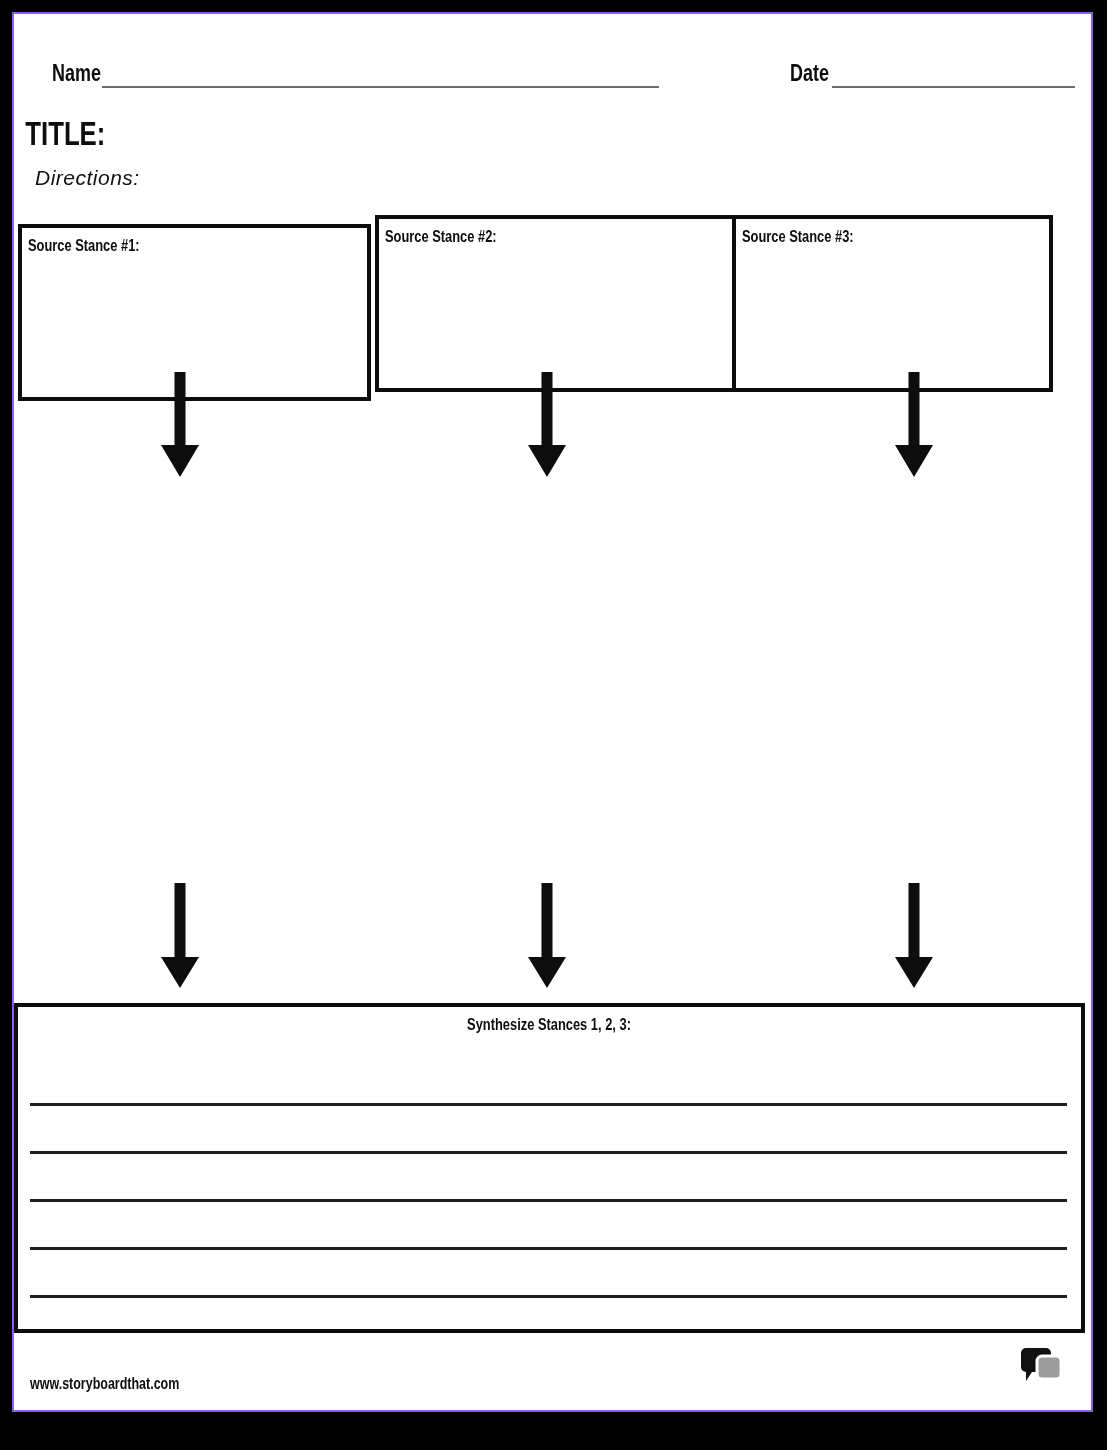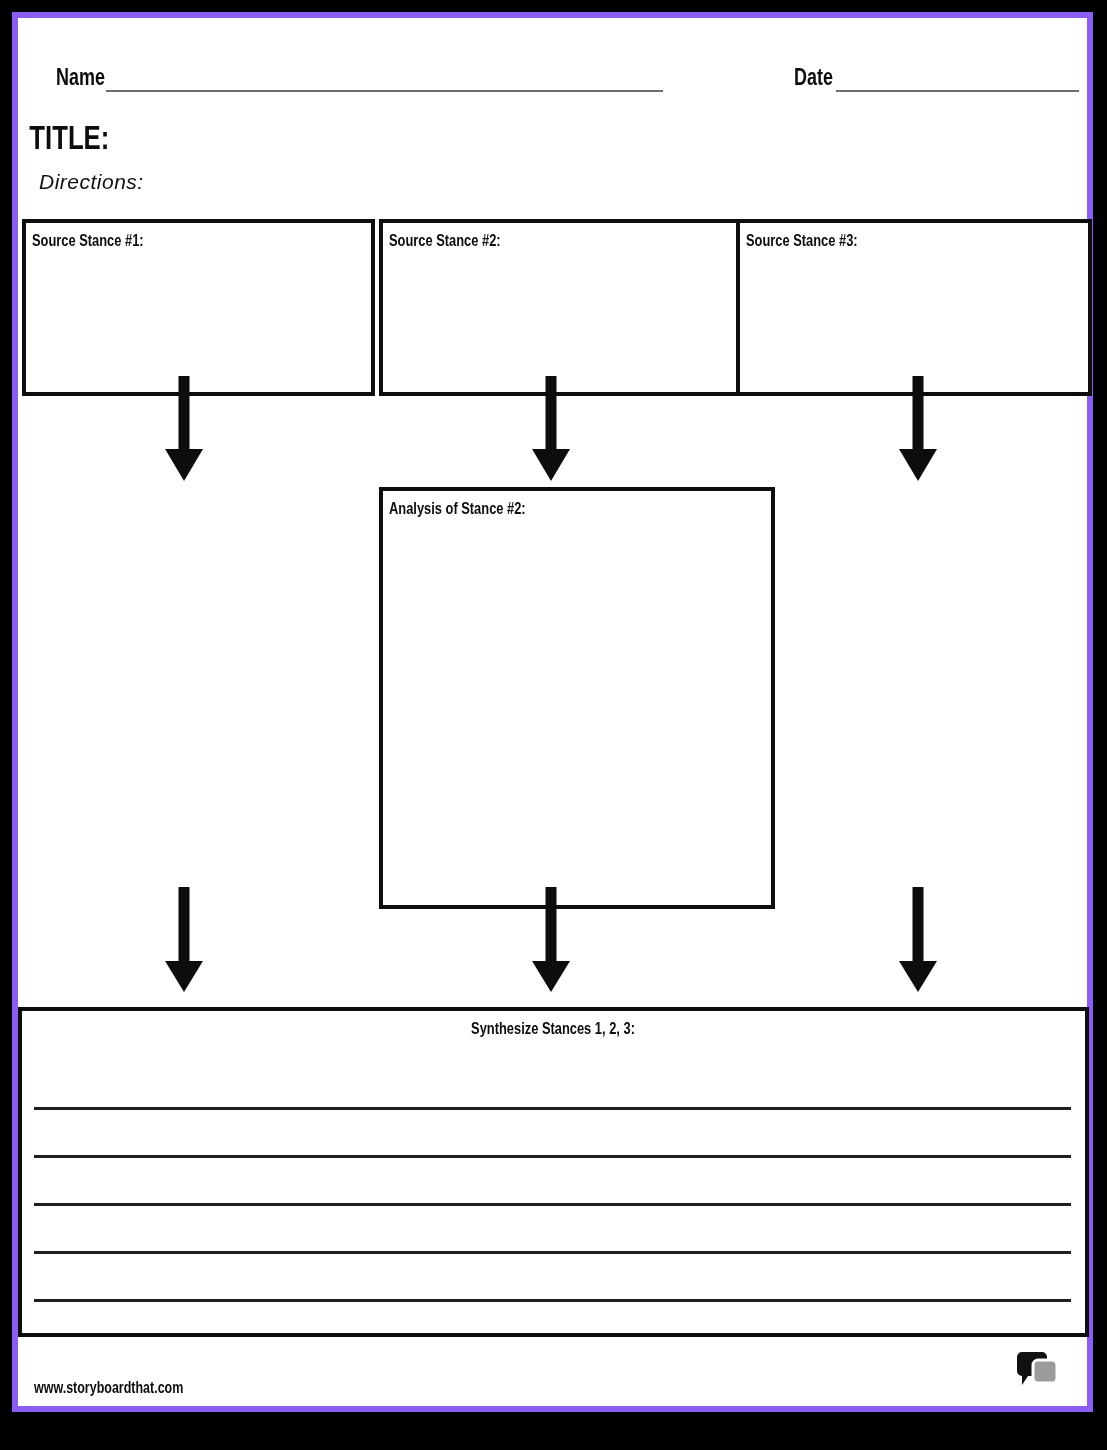--- a/index.html
+++ b/index.html
@@ -7,21 +7,21 @@
     width:1107px;height:1450px;
     background:#000;
     position:relative;
     font-family:"Liberation Sans",sans-serif;
     overflow:hidden;
   }
   .page{
     position:absolute;left:12px;top:12px;
     width:1081px;height:1400px;
     background:#fff;
-    border:6px solid #8b5cf6;
+    border:2px solid #8b5cf6;
     box-sizing:border-box;
   }
   
   .cond{
     font-family:"Liberation Sans",sans-serif;
     font-weight:700;
     display:inline-block;
     transform:scaleX(0.78);
     transform-origin:0 50%;
     white-space:nowrap;
@@ -50,23 +50,23 @@
     border:4px solid #0d0d0d;
     box-sizing:border-box;
     background:#fff;
   }
   .box .lbl{
     position:absolute;top:8px;left:6px;
     font-size:16.5px;line-height:18px;
   }
   .src{top:201px;height:177px;}
   .ana{top:469px;height:422px;}
-  .col1{left:4px;width:353px;}
+  .col1{left:4px;width:353px;margin-top:9px;}
   .col2{left:361px;width:396px;}
-  .col3{left:718px;width:356px;}
+  .col3{left:718px;width:321px;}
   .arrow{position:absolute;width:38px;}
   .arrow .shaft{
     position:absolute;left:50%;top:0;
     transform:translateX(-50%);
     width:11px;background:#0d0d0d;
   }
   .arrow .head{
     position:absolute;left:0;width:0;height:0;
     border-left:19px solid transparent;
     border-right:19px solid transparent;
@@ -141,23 +141,20 @@
   </div>
   <div class="arrow r1 ax2">
     <div class="shaft"></div>
     <div class="head"></div>
   </div>
   <div class="arrow r1 ax3">
     <div class="shaft"></div>
     <div class="head"></div>
   </div>
 
-  <div class="box ana col2">
-    <span class="cond lbl">Analysis of Stance #2:</span>
-  </div>
 
   <div class="arrow r2 ax1">
     <div class="shaft"></div>
     <div class="head"></div>
   </div>
   <div class="arrow r2 ax2">
     <div class="shaft"></div>
     <div class="head"></div>
   </div>
   <div class="arrow r2 ax3">

